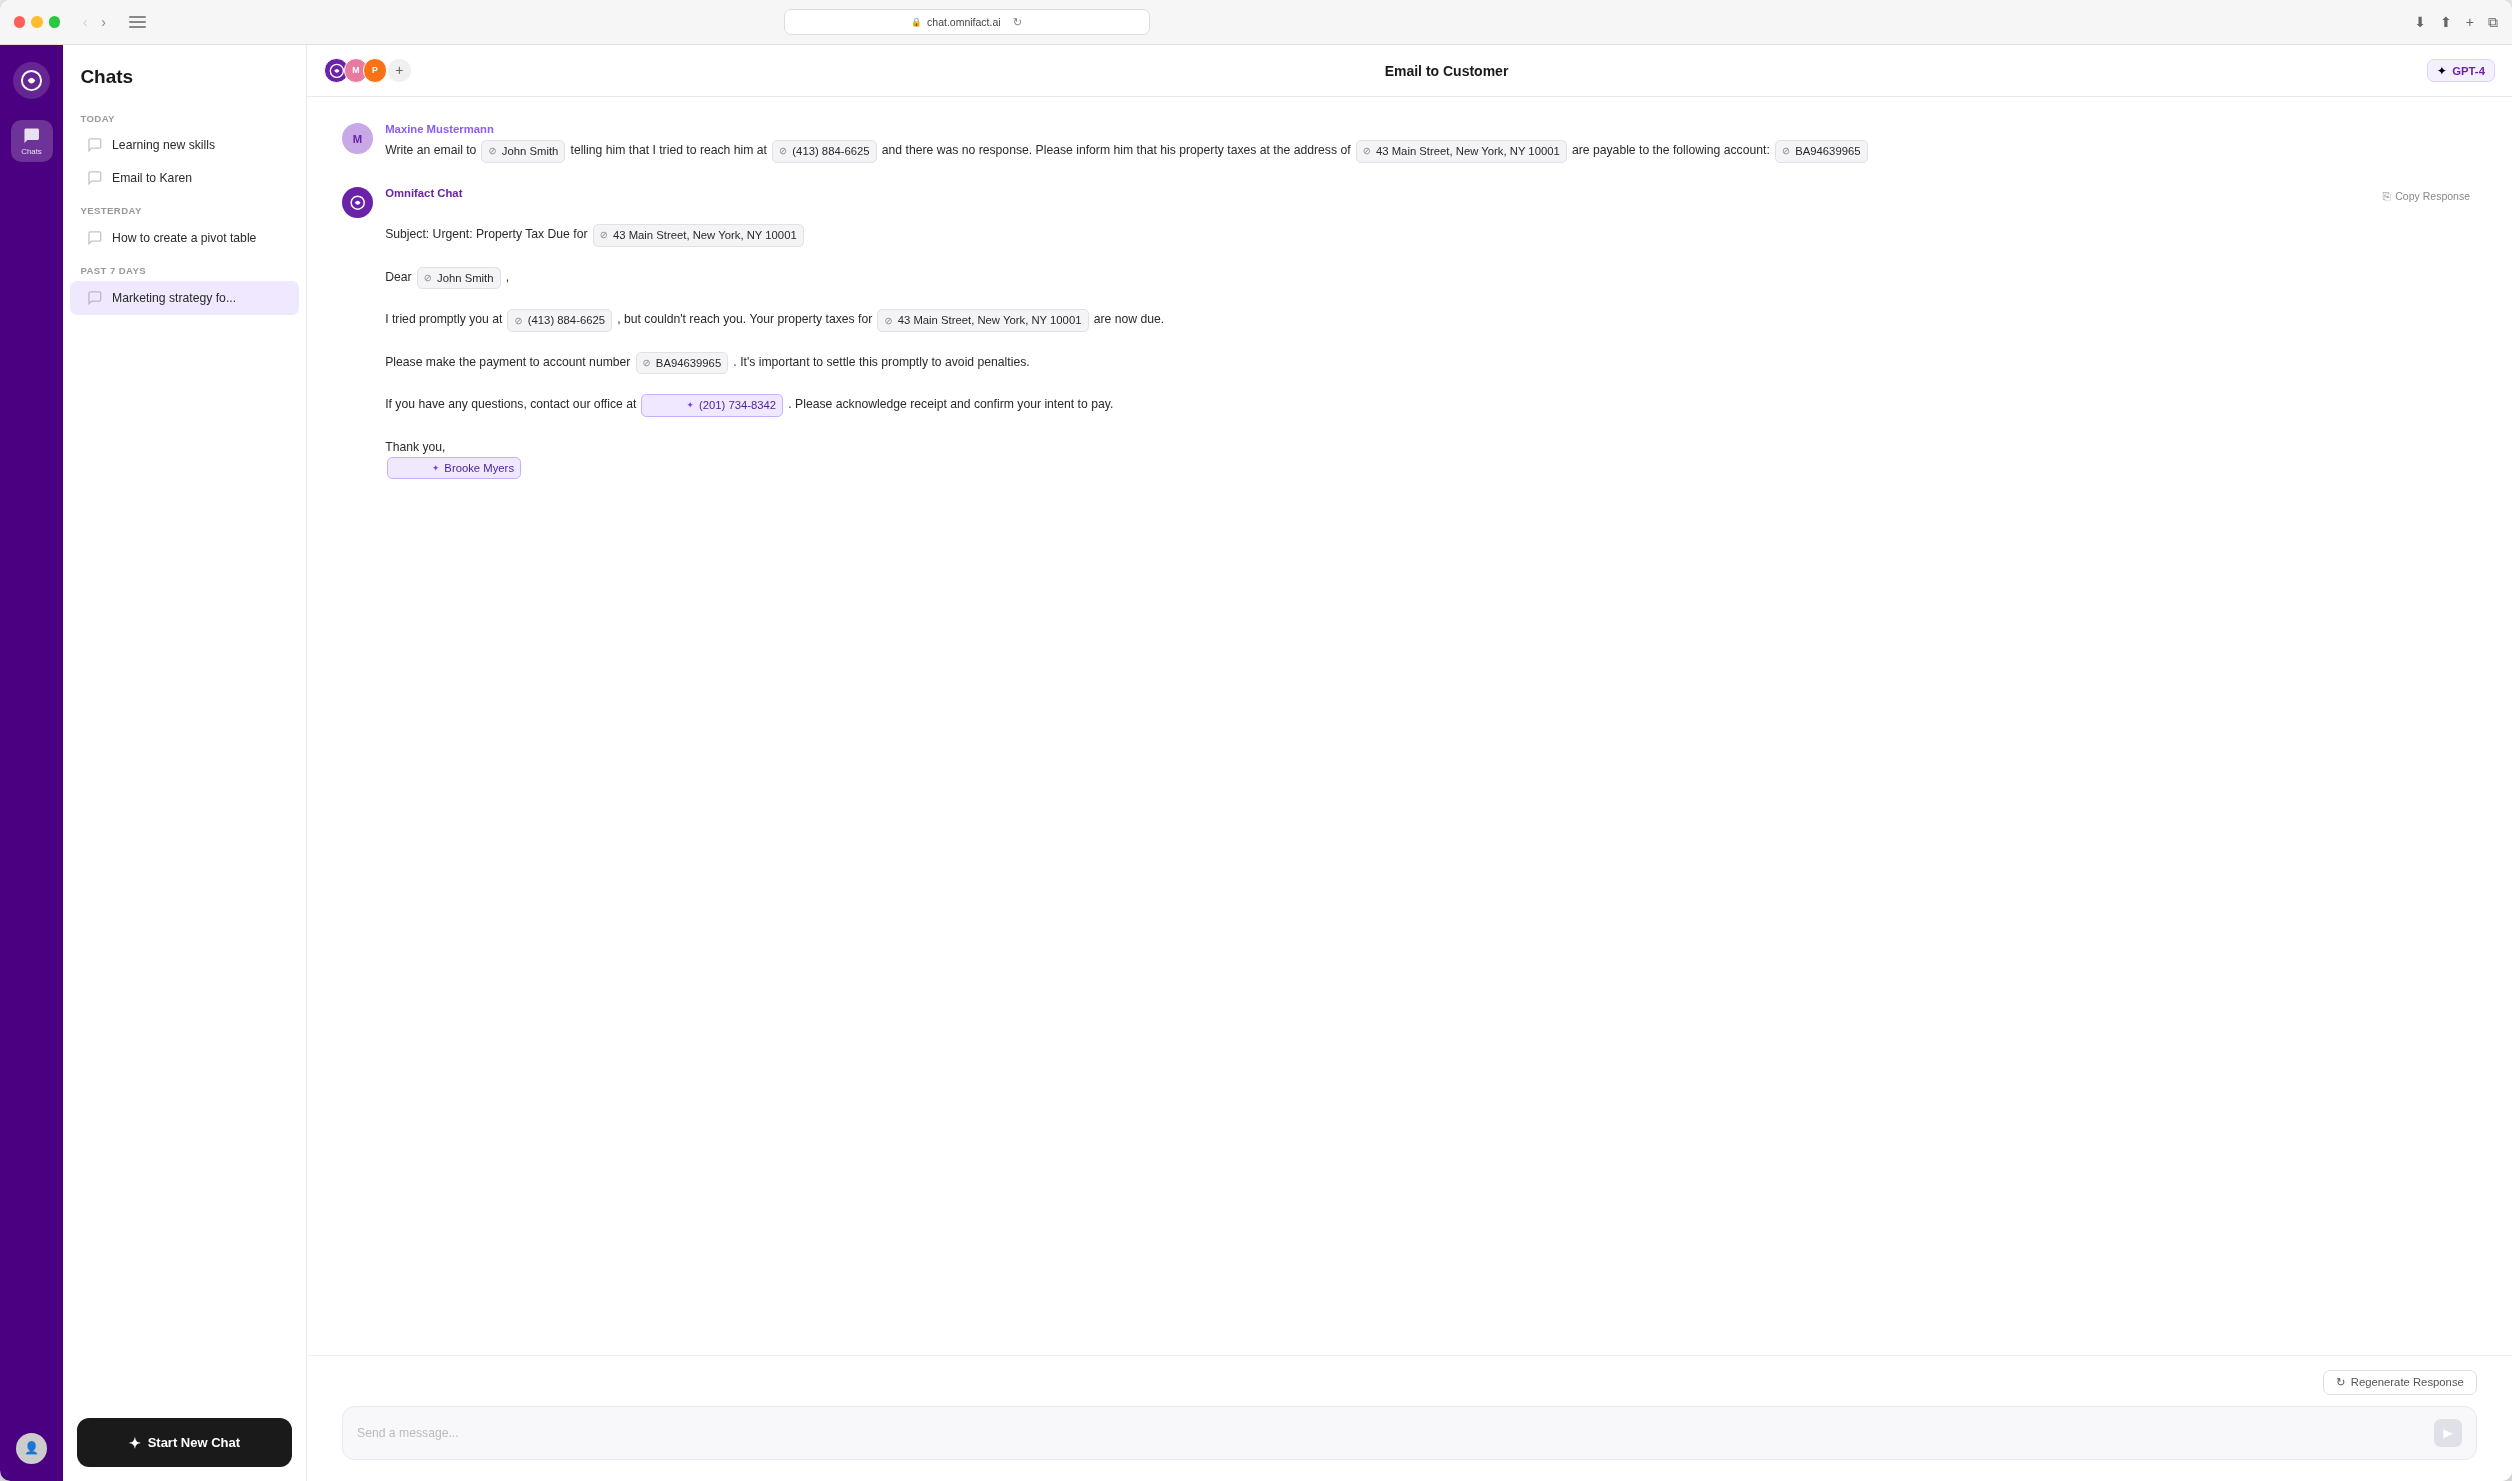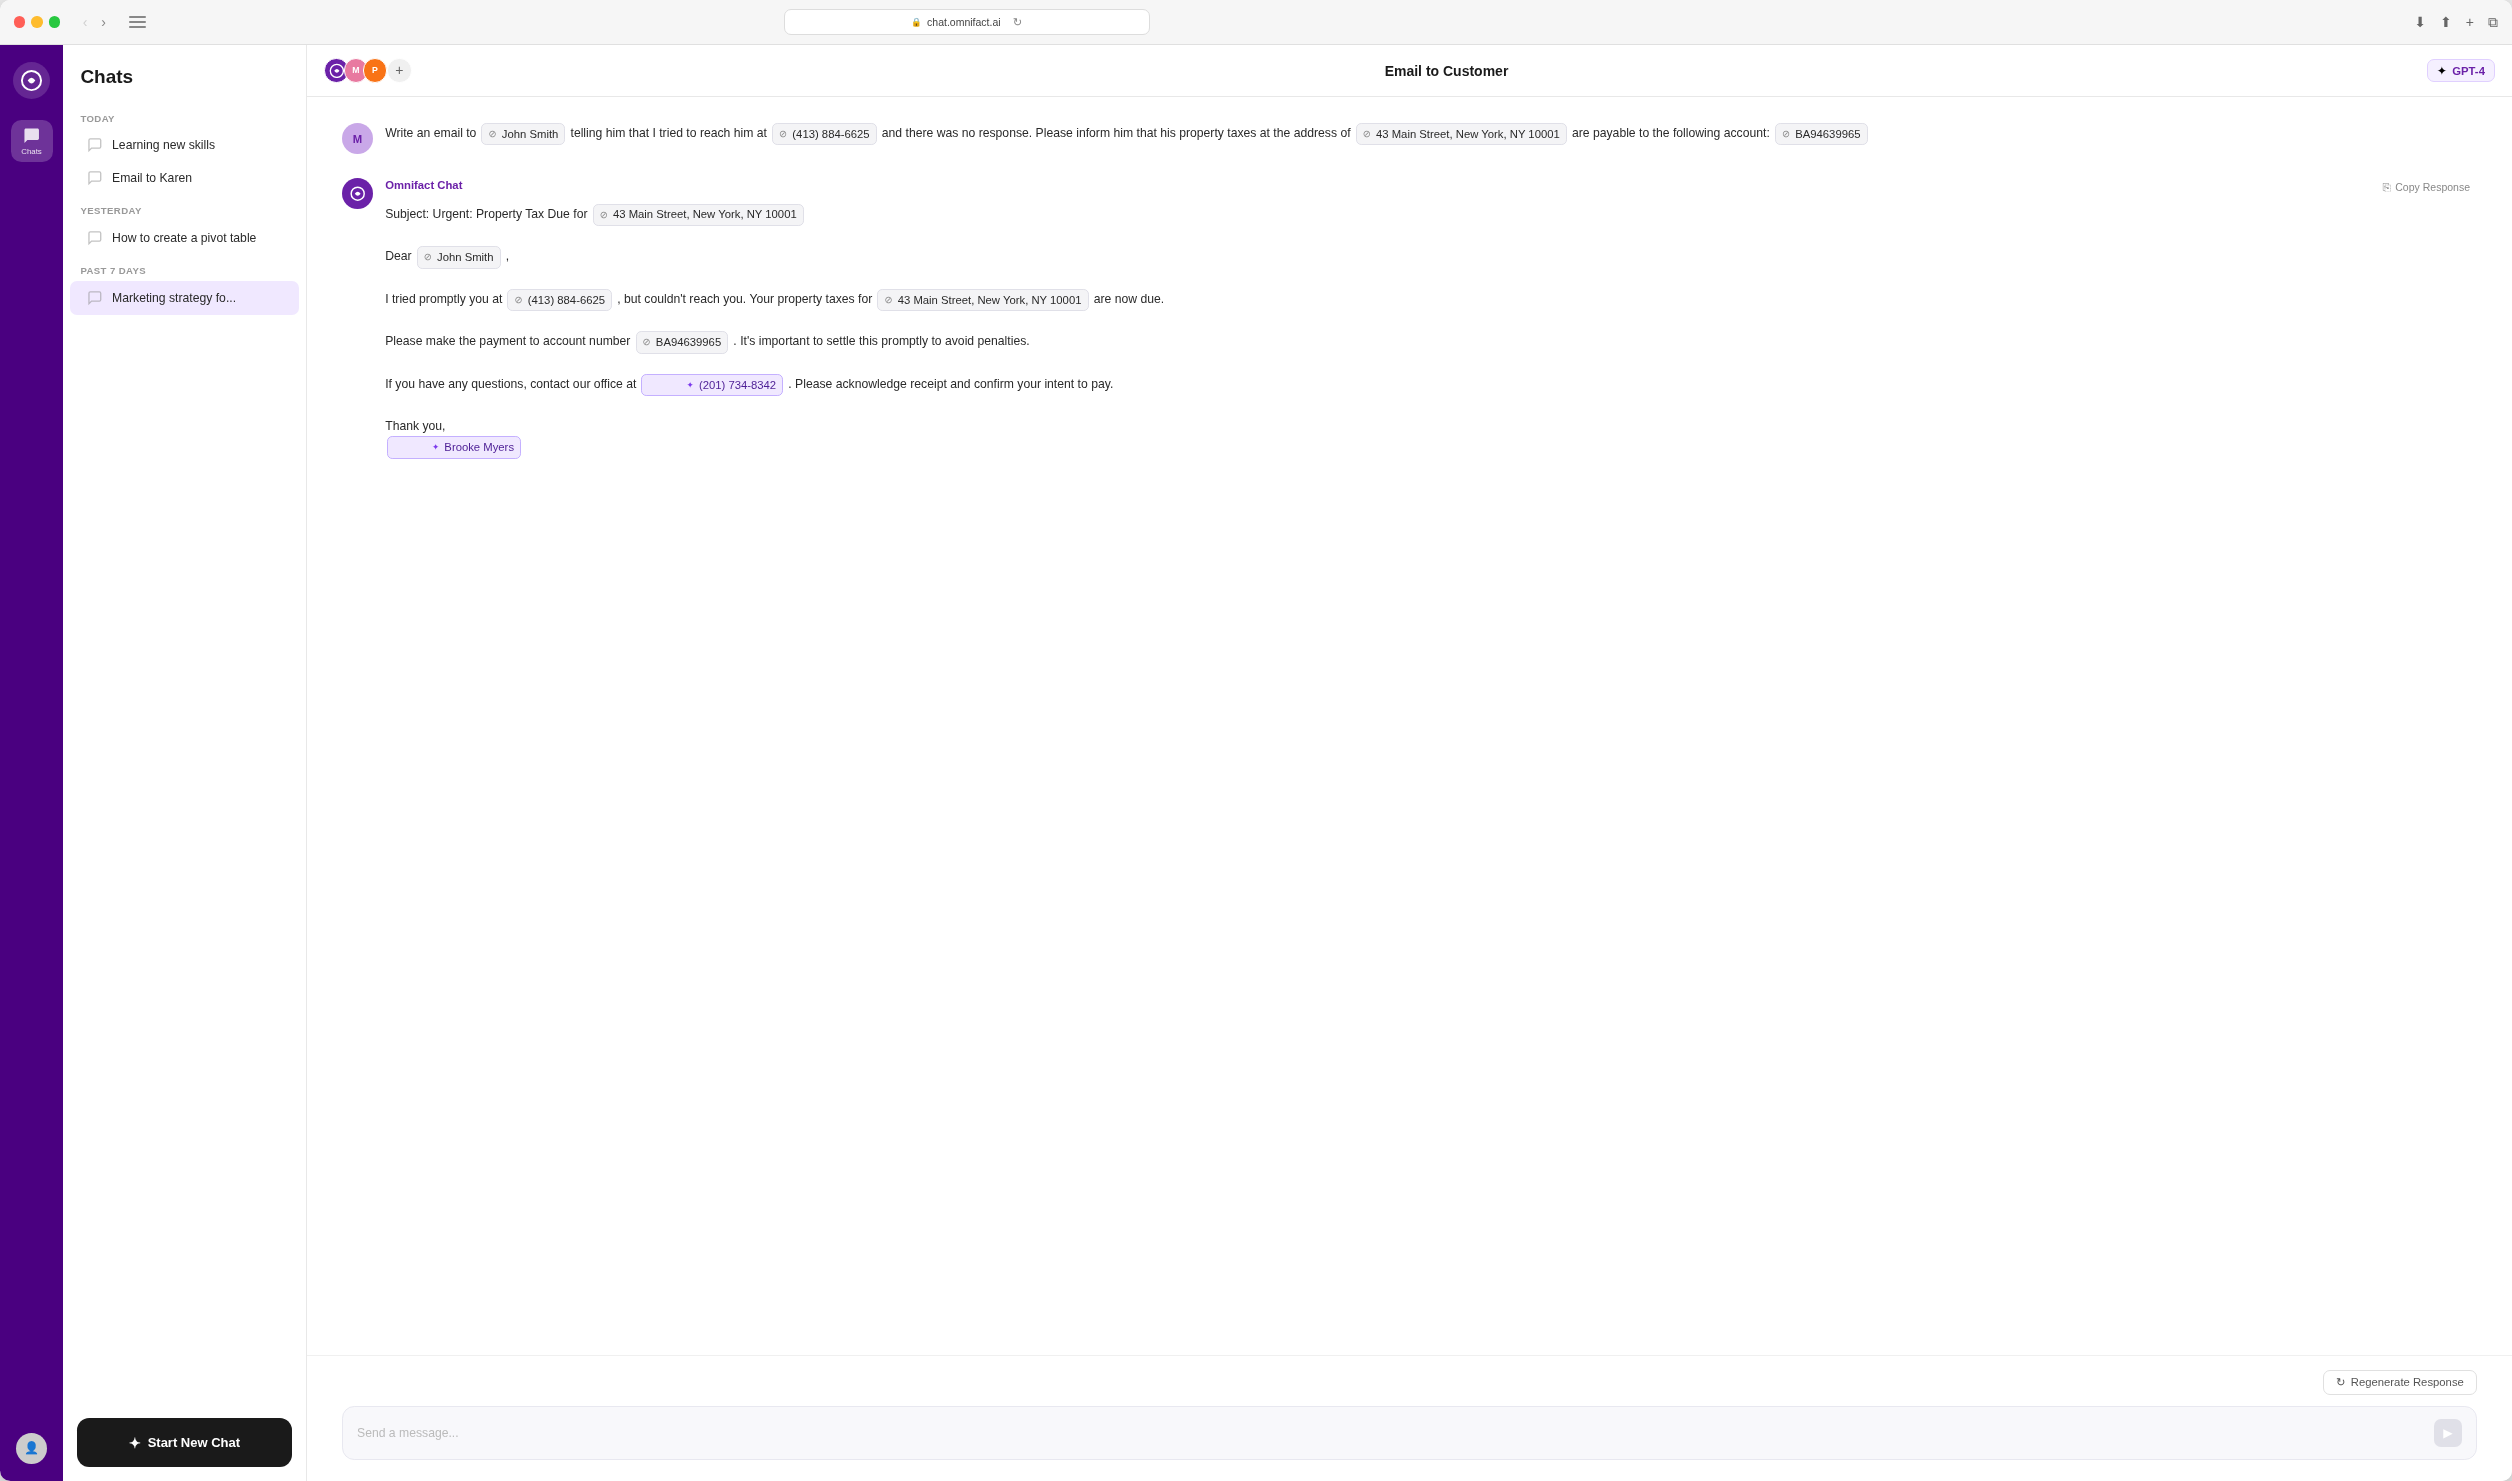--- a/index.html
+++ b/index.html
@@ -84,21 +84,21 @@
     .message-text { font-size: 12.2px; color: #2a2a2a; line-height: 1.65; }
 
     .inline-tag { display: inline-flex; align-items: center; gap: 3.5px; background: #f4f4f6; border: 0.9px solid #e0e0e8; border-radius: 5.2px; padding: 0.9px 6.1px; font-size: 11.3px; color: #2a2a2a; margin: 0 1.7px; vertical-align: baseline; }
     .inline-tag.phone::before { content: '⊘'; font-size: 9.6px; color: #888; margin-right: 1.7px; }
     .inline-tag.address::before { content: '⊘'; font-size: 9.6px; color: #888; margin-right: 1.7px; }
     .inline-tag.person::before { content: '⊘'; font-size: 9.6px; color: #888; margin-right: 1.7px; }
     .inline-tag.account::before { content: '⊘'; font-size: 9.6px; color: #888; margin-right: 1.7px; }
     .inline-tag.highlighted { background: #f0e8ff; border-color: #c4b0ff; color: #4c1d95; padding-left: 44px; }
     .inline-tag.highlighted::before { content: '✦'; font-size: 8.7px; color: #7c3aed; margin-right: 1.7px; }
 
-    .assistant-message-header { display: flex; align-items: center; justify-content: space-between; margin-bottom: 7px; }
+    .assistant-message-header { display: flex; align-items: center; justify-content: space-between; margin-bottom: 19px; }
     .copy-response-btn { display: flex; align-items: center; gap: 4.4px; font-size: 10.5px; color: #888; cursor: pointer; background: none; border: none; padding: 2.6px 7px; border-radius: 5.2px; }
 
     
     .input-area { padding: 14px 35px 21px; border-top: 0.9px solid #f0f0f0; flex-shrink: 0; }
     .regenerate-row { display: flex; justify-content: flex-end; margin-bottom: 10.5px; }
     .regenerate-btn { display: flex; align-items: center; gap: 5.2px; font-size: 11.3px; color: #555; background: #fff; border: 0.9px solid #e0e0e0; border-radius: 7px; padding: 5.2px 12.2px; cursor: pointer; }
     .input-box { display: flex; align-items: center; background: #f8f8fb; border: 0.9px solid #e8e8f0; border-radius: 12.2px; padding: 12.2px 14px; gap: 10.5px; }
     .input-field { flex: 1; background: none; border: none; outline: none; font-size: 12.2px; color: #be185d; }
     .input-field::placeholder { color: #bbb; }
     .send-btn { width: 28px; height: 28px; border-radius: 7px; background: #e0e0e8; border: none; display: flex; align-items: center; justify-content: center; cursor: pointer; color: #fff; font-size: 12.2px; }
@@ -227,20 +227,21 @@
         </div>
       </div>
 
       <div class="messages-area">
 
         <div class="message">
           <div class="message-avatar user" style="background:#c9a8e8;">
             <span>M</span>
           </div>
           <div class="message-content">
+            <div class="message-author">Maxine Mustermann</div>
             <div class="message-text">
               Write an email to
               <span class="inline-tag person">John Smith</span>
               telling him that I tried to reach him at
               <span class="inline-tag phone">(413) 884-6625</span>
               and there was no response. Please inform him that his property taxes at the address of
               <span class="inline-tag address">43 Main Street, New York, NY 10001</span>
               are payable to the following account:
               <span class="inline-tag account">BA94639965</span>
             </div>

